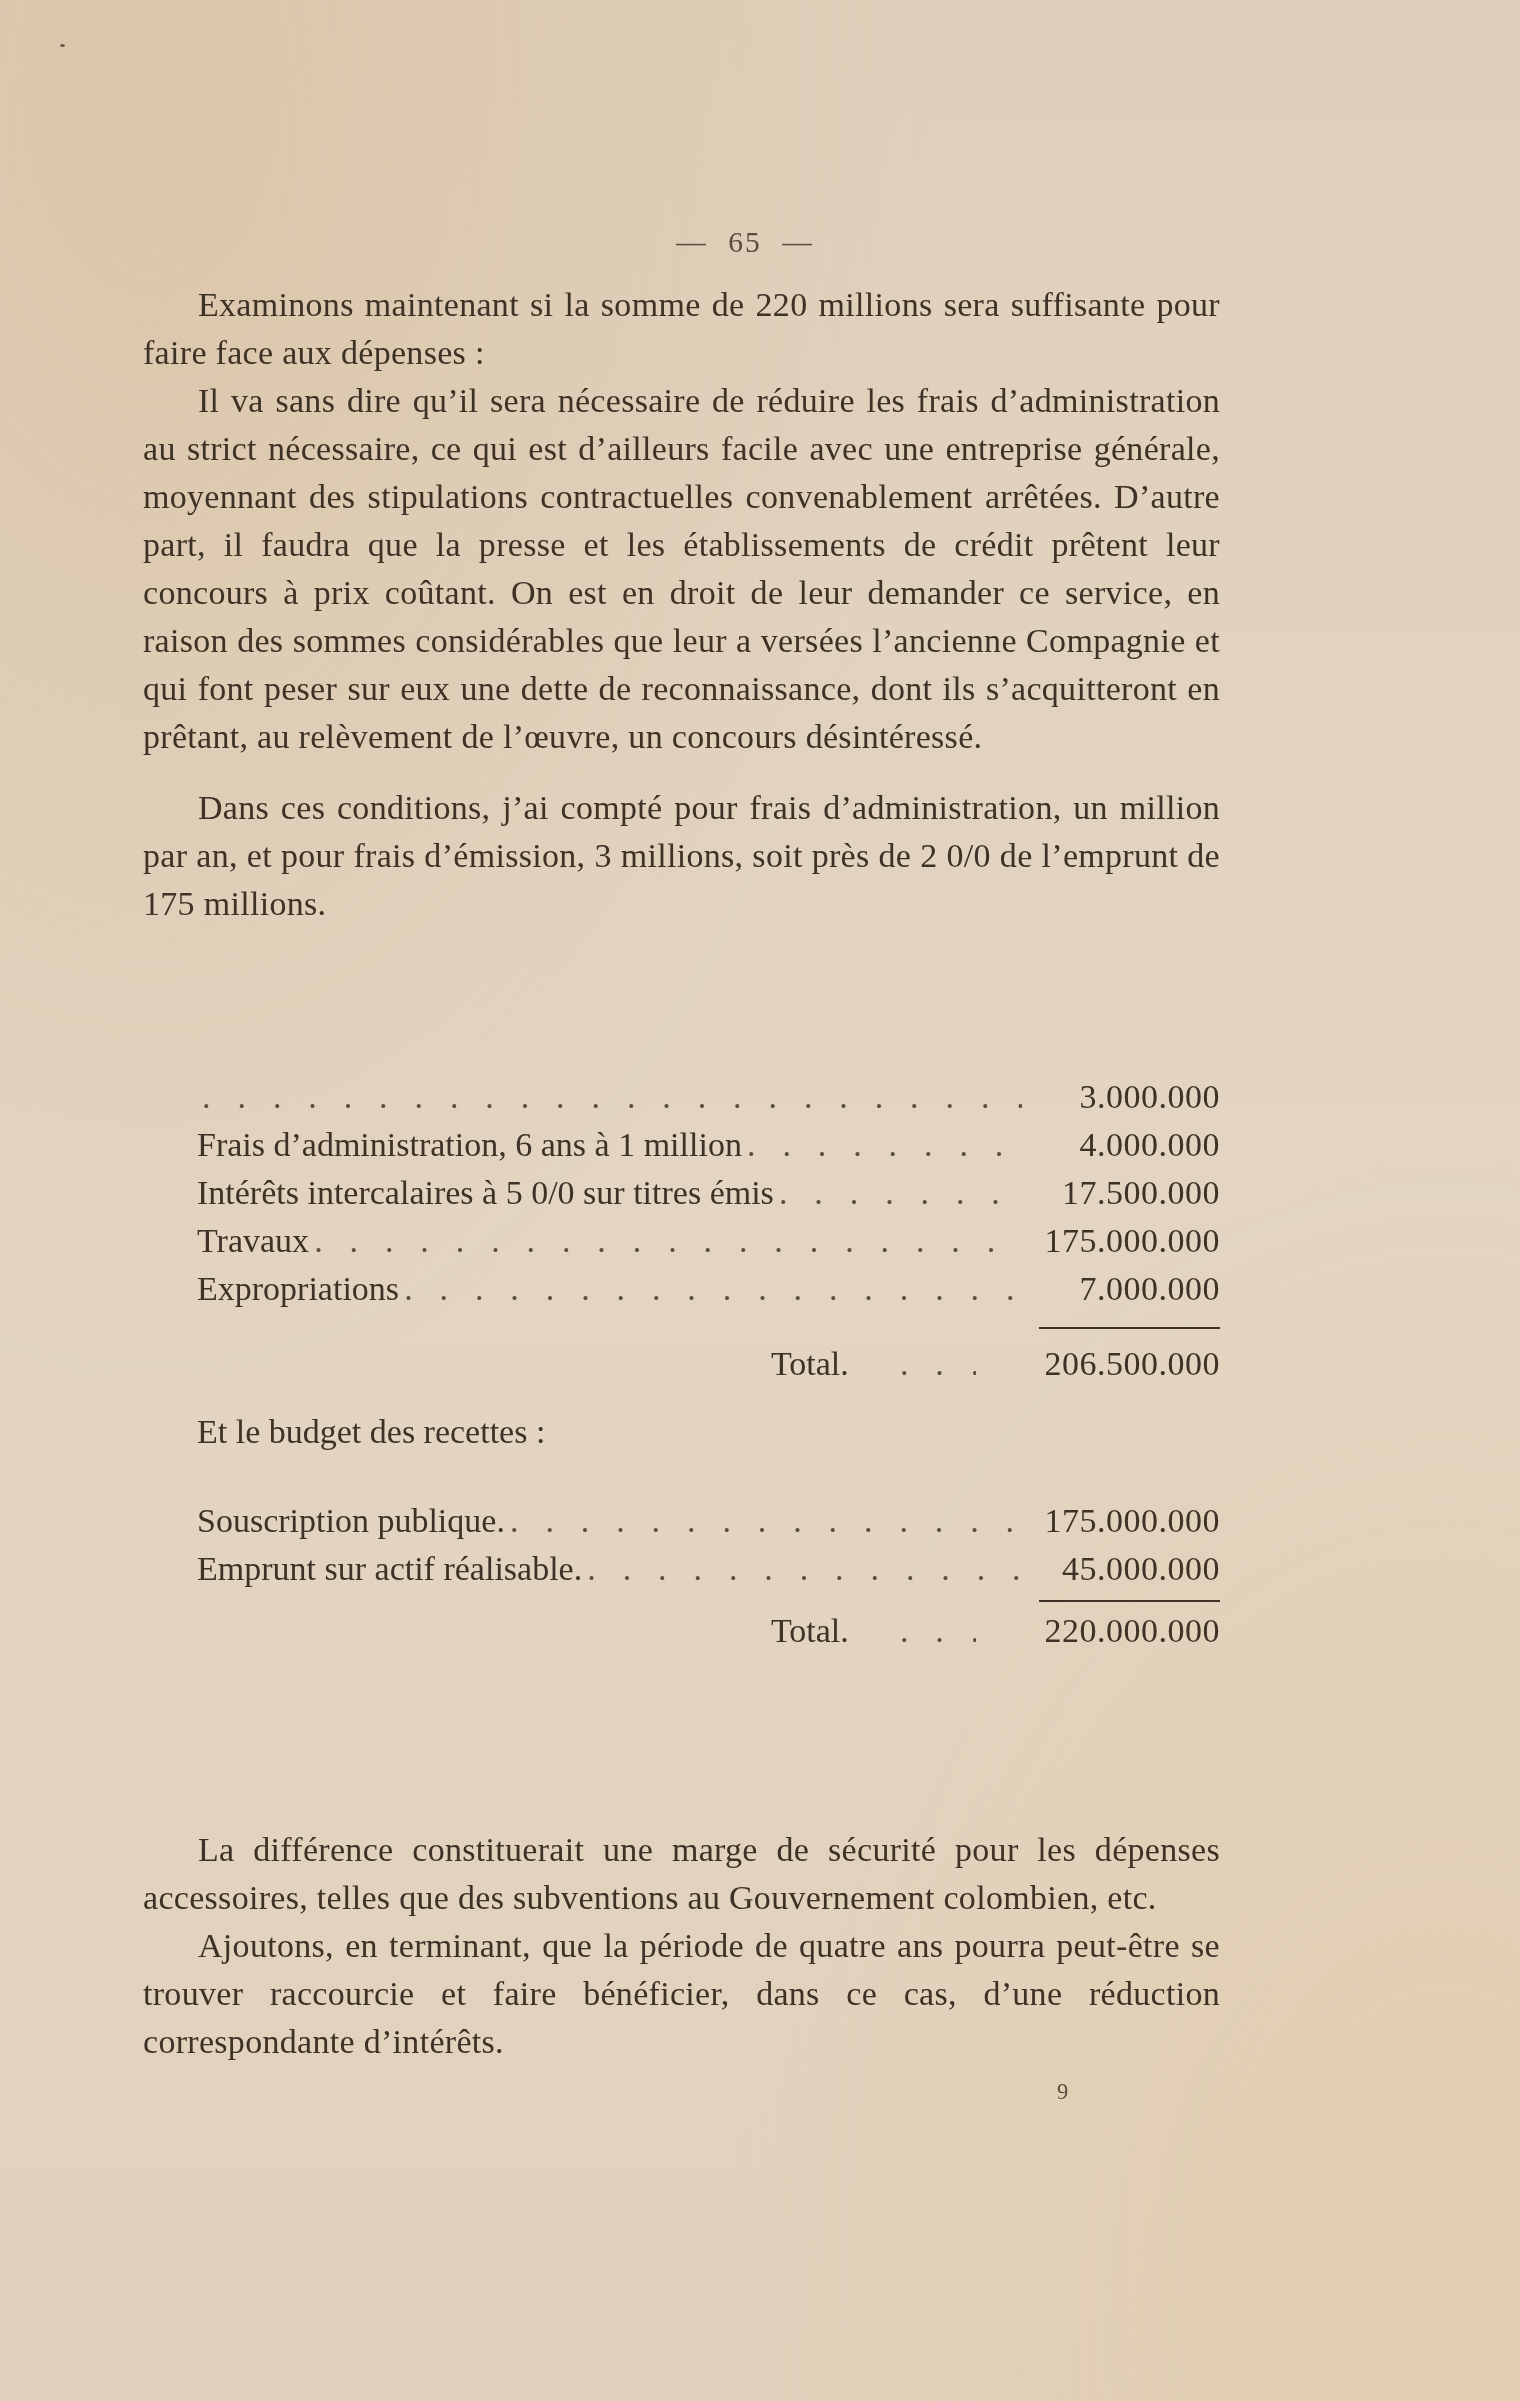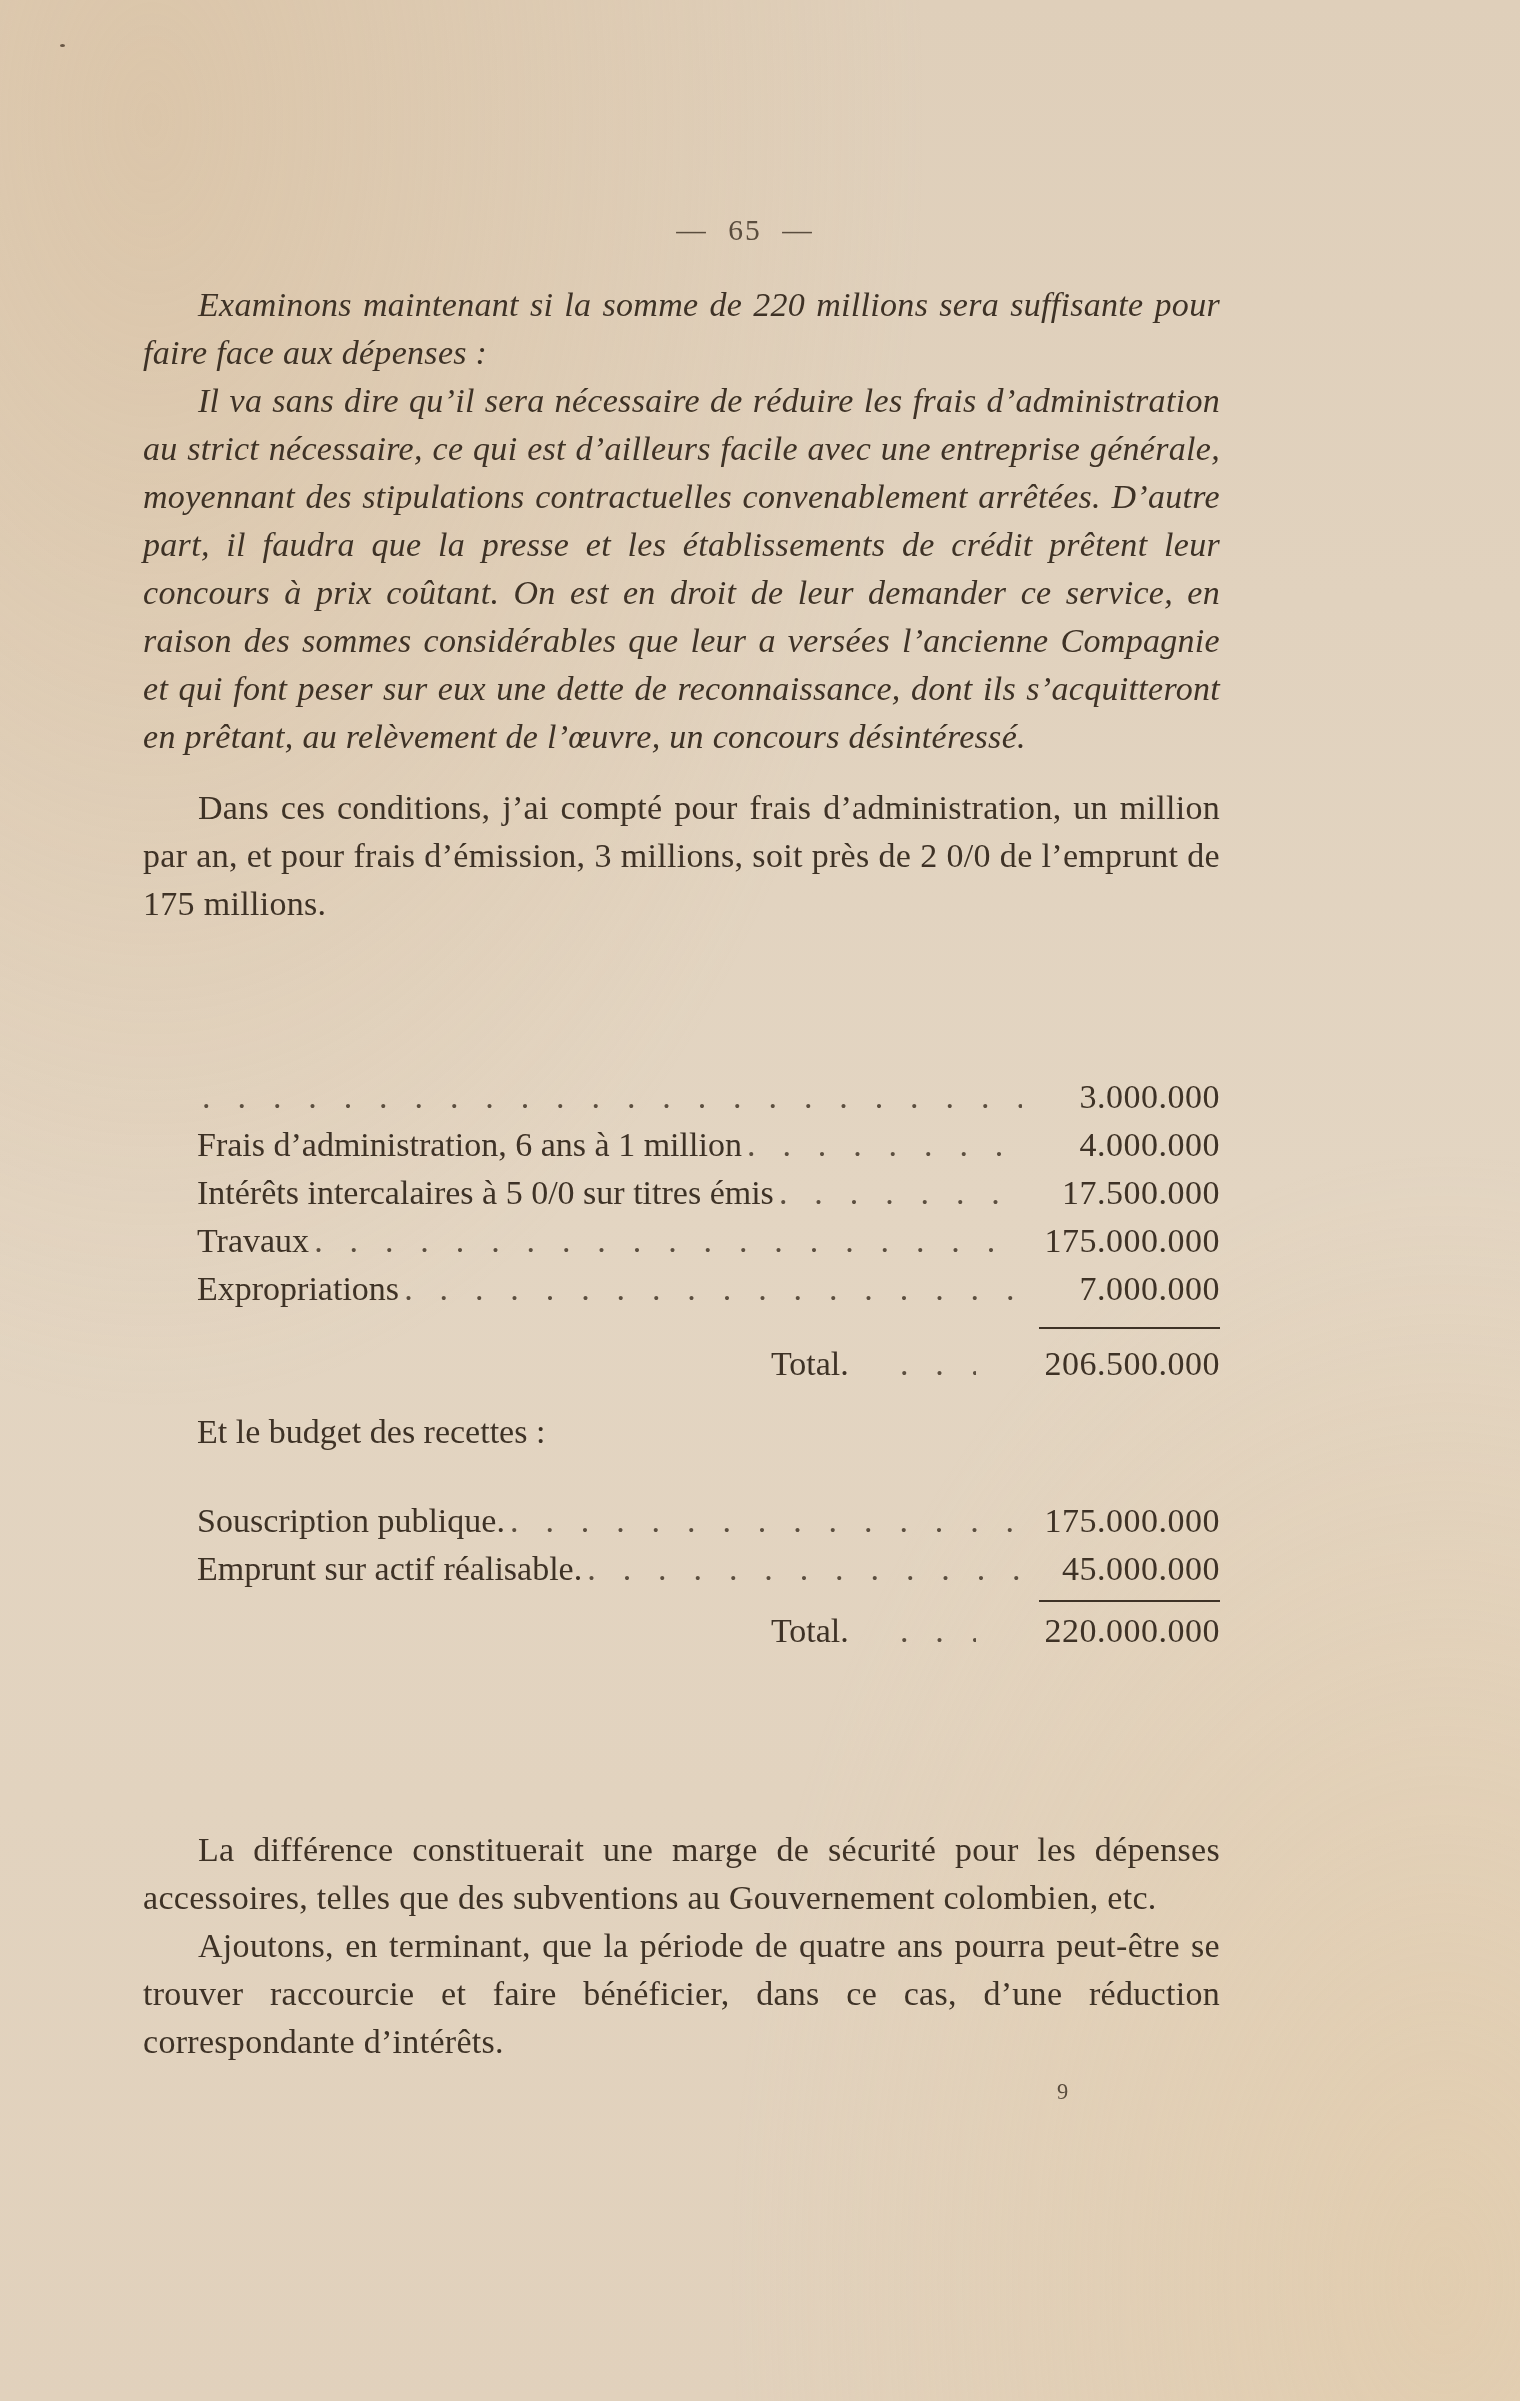--- a/index.html
+++ b/index.html
@@ -19,40 +19,40 @@
     font-family: "Liberation Serif", "DejaVu Serif", serif;
     color: #3e3226;
   }
   .page {
     position: absolute;
     left: 0; top: 0;
     width: 1521px; height: 2401px;
   }
   .folio {
     position: absolute;
-    top: 214px;
+    top: 226px;
     left: 0;
     width: 1490px;
     text-align: center;
     font-size: 29.5px;
     letter-spacing: 2px;
     color: #5a4d3e;
   }
   .folio .dash { display: inline-block; margin: 0 11.2px; }
   .text-block {
     position: absolute;
     left: 143px;
     width: 1077px;
     font-size: 34px;
     line-height: 48px;
     text-align: justify;
     letter-spacing: 0.3px;
   }
   .para { margin: 0; text-indent: 55px; }
-  .block1 { top: 281px; font-style: italic; }
+  .block1 { top: 281px; }
   .block2 { top: 784px; font-family: Liberation Serif, serif; }
   .block3 { top: 971px; }
   .block-end { top: 1826px; }
 
   .ledger {
     position: absolute;
     left: 197px;
     width: 1023px;
     font-size: 34px;
   }

